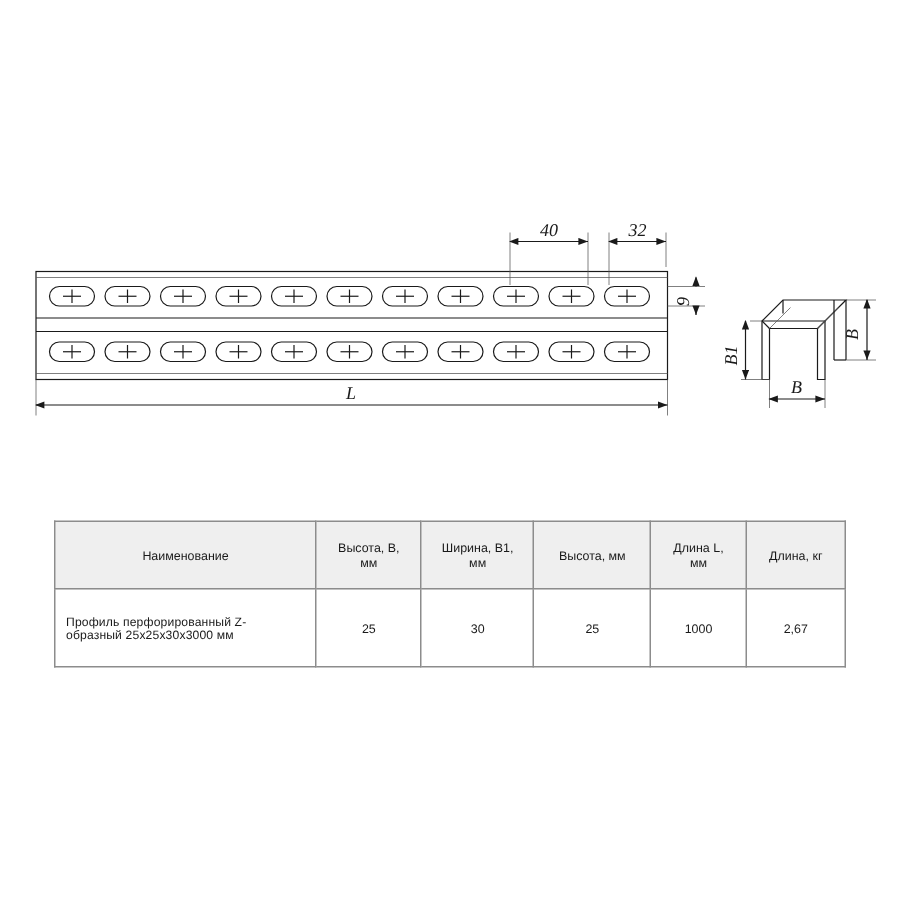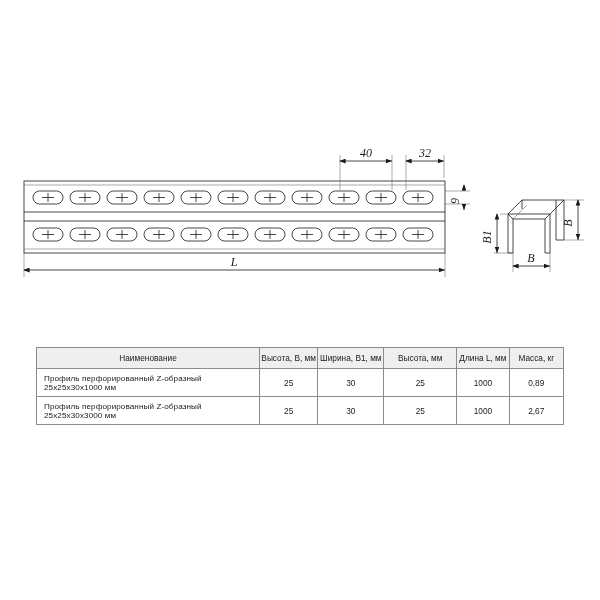--- a/index.html
+++ b/index.html
@@ -54,21 +54,21 @@
     position: absolute;
     left: 36px;
     top: 347px;
     width: 528px;
     border-collapse: collapse;
     font-size: 8.3px;
   }
   #spec-table th,
   #spec-table td {
     border: 1px solid #8c8c8c;
-    padding: 0;
+    padding: 12px;
     height: 27px;
     vertical-align: middle;
     font-weight: normal;
     color: #1a1a1a;
   }
   #spec-table thead th {
     background: #efefef;
     text-align: center;
     font-size: 8.3px;
     height: 20px;
@@ -302,32 +302,24 @@
   </svg>
 
   <table id="spec-table">
     <thead>
       <tr>
         <th class="col-name">Наименование</th>
         <th class="col-b">Высота, B, мм</th>
         <th class="col-b1">Ширина, B1, мм</th>
         <th class="col-h">Высота, мм</th>
         <th class="col-l">Длина L, мм</th>
-        <th class="col-m">Масса, кг</th>
+        <th class="col-m">Длина, кг</th>
       </tr>
     </thead>
     <tbody>
-      <tr>
-        <td class="name">Профиль перфорированный Z-образный  25x25x30x1000 мм</td>
-        <td class="num">25</td>
-        <td class="num">30</td>
-        <td class="num">25</td>
-        <td class="num">1000</td>
-        <td class="num">0,89</td>
-      </tr>
       <tr>
         <td class="name">Профиль перфорированный Z-образный 25x25x30x3000 мм</td>
         <td class="num">25</td>
         <td class="num">30</td>
         <td class="num">25</td>
         <td class="num">1000</td>
         <td class="num">2,67</td>
       </tr>
     </tbody>
   </table>

